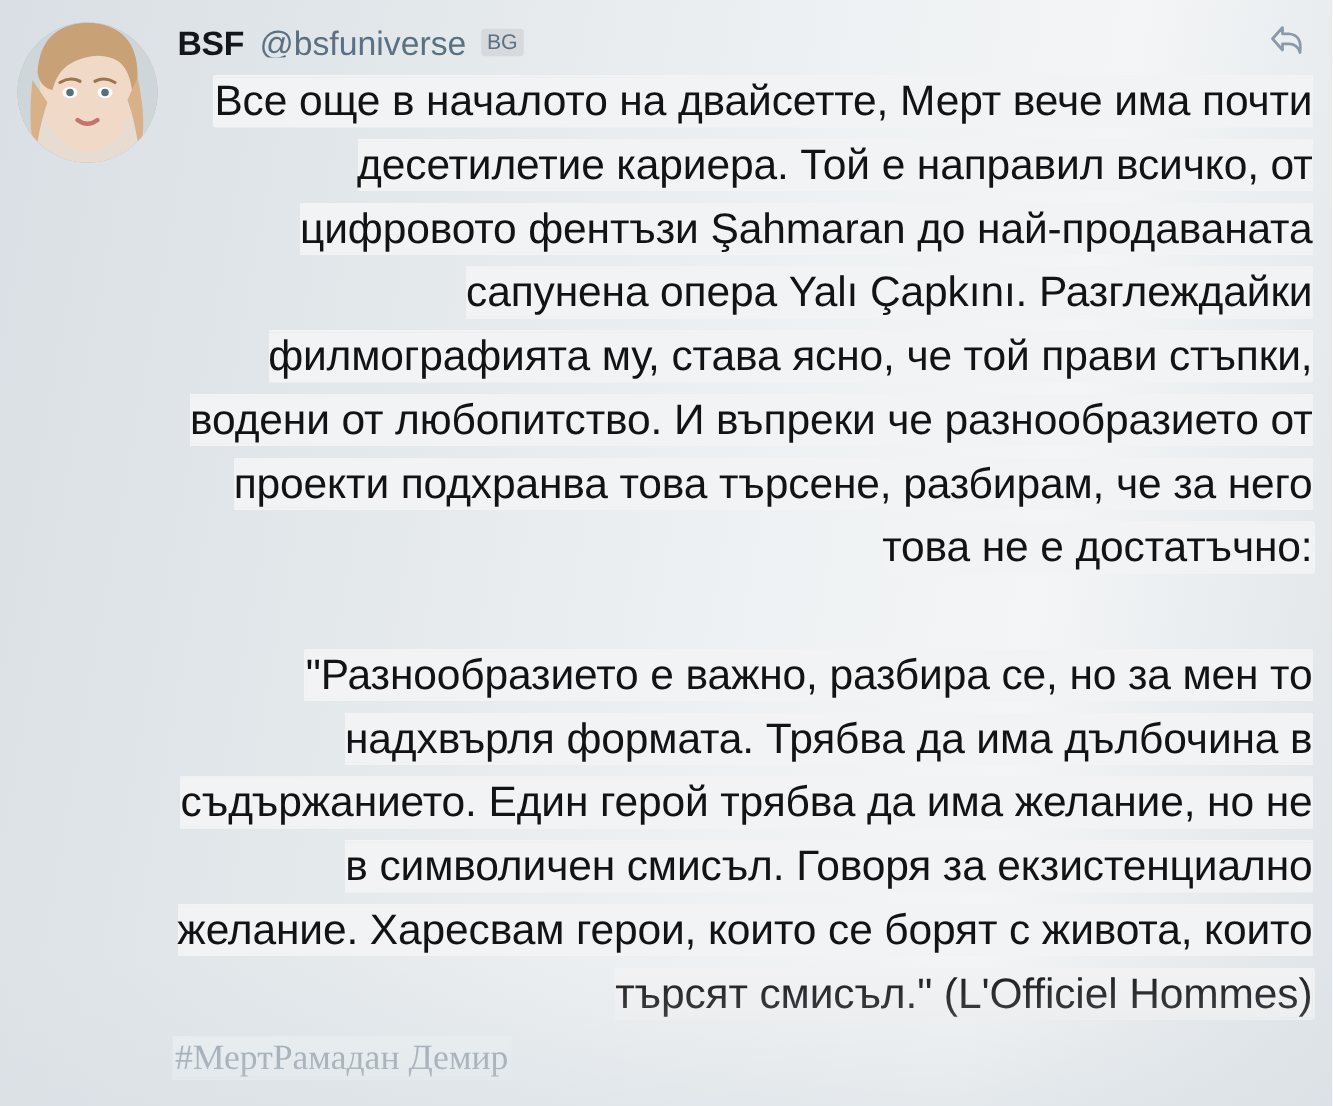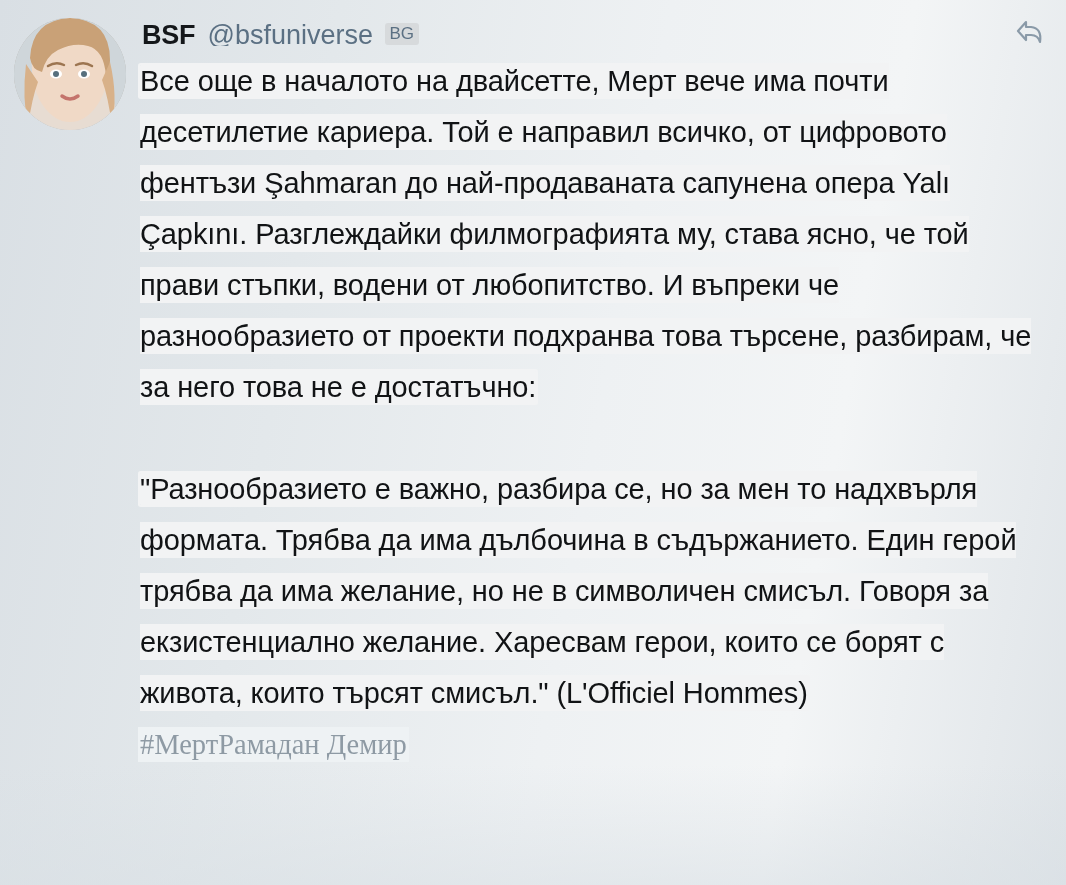--- a/index.html
+++ b/index.html
@@ -92,24 +92,25 @@
 
   
   .body {
     position: absolute;
     left: 140px;
     top: 24px;
     width: 910px;
   }
   .body p {
     margin: 0;
-    font-size: 29px;
+    font-size: 34px;
     line-height: 51px;
     color: #111315;
     letter-spacing: -0.1px;
+    text-align: right;
   }
   .body p span.hl {
     background: #f2f3f4;
     box-shadow: 0 0 0 2px #f2f3f4;
     border-radius: 1px;
   }
   .spacer {
     height: 51px;
   }
   .hashtag {

